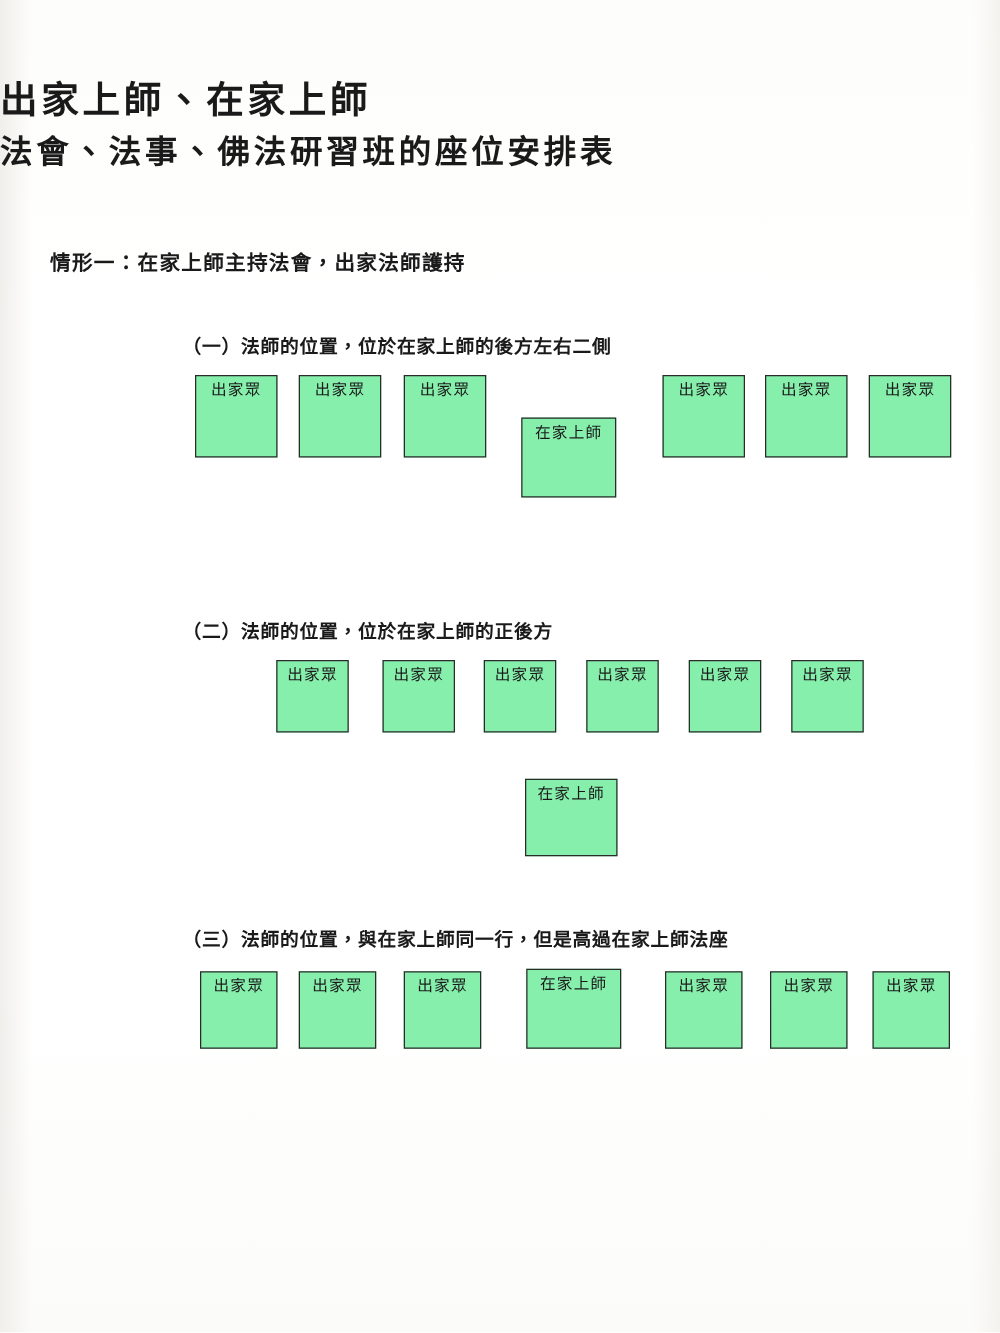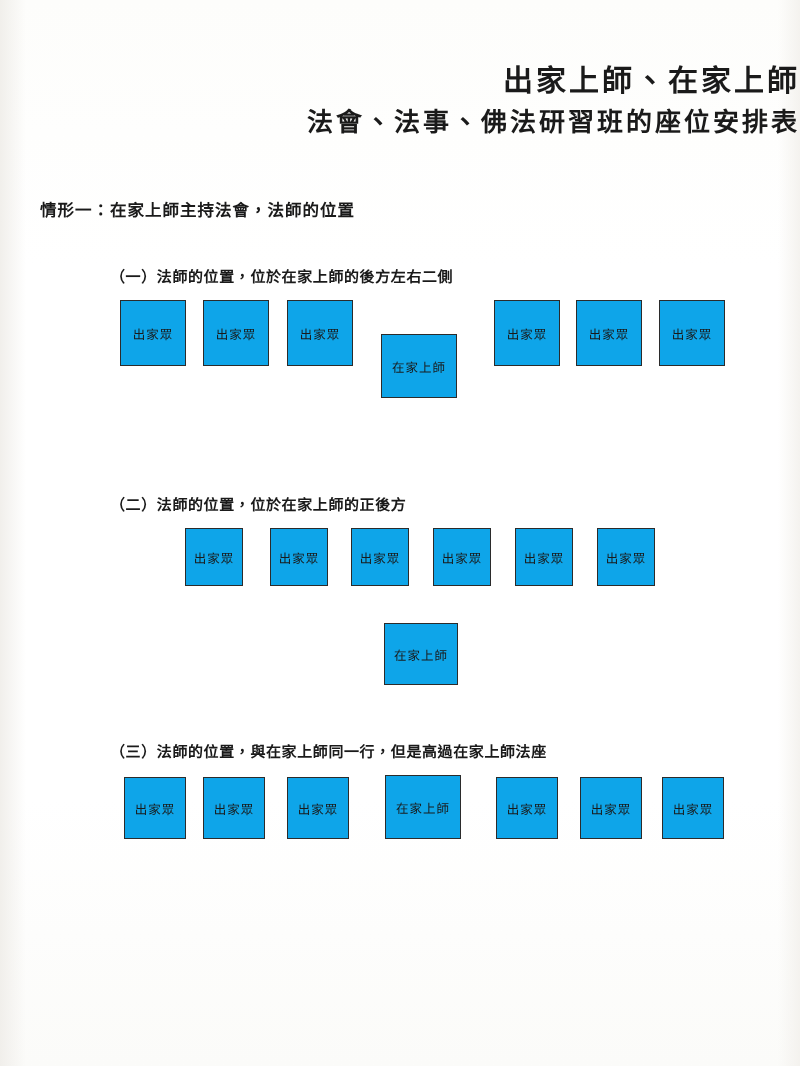--- a/index.html
+++ b/index.html
@@ -37,21 +37,21 @@
     pointer-events: none;
   }
 
   .content {
     position: relative;
     z-index: 2;
   }
 
   
   .title-block {
-    text-align: right;
+    text-align: left;
     margin-top: 62px;
     letter-spacing: 2px;
   }
   .title-line-1 {
     font-size: 30px;
     font-weight: 700;
     line-height: 1.25;
     letter-spacing: 3px;
   }
   .title-line-2 {
@@ -67,20 +67,21 @@
     margin-top: 58px;
     margin-left: 40px;
     font-size: 16.5px;
     letter-spacing: 1px;
     font-weight: 600;
   }
 
   
   .section {
     margin-top: 44px;
+    padding-left: 36px;
   }
   .section-heading {
     margin-left: 110px;
     font-size: 15px;
     letter-spacing: 0.6px;
     font-weight: 600;
   }
 
   .diagram {
     position: relative;
@@ -90,23 +91,23 @@
   .diagram.tall {
     height: 168px;
   }
   .diagram.single-row {
     height: 78px;
   }
 
   .seat {
     position: absolute;
     border: 1.3px solid #2b2b2b;
-    background: #0ea5e9;
+    background: #86efac;
     display: flex;
-    align-items: center;
+    align-items: flex-start;
     justify-content: center;
     font-size: 12.5px;
     letter-spacing: 1px;
     font-family: "DejaVu Serif", "Liberation Serif", serif;
     box-sizing: border-box;
   }
 
   
   .s-a { width: 62px; height: 62px; }
   .s-b { width: 66px; height: 66px; }
@@ -126,21 +127,21 @@
 <div class="scan-edge-left"></div>
 <div class="scan-edge-right"></div>
 
 <div class="content">
 
   <div class="title-block">
     <div class="title-line-1">出家上師、在家上師</div>
     <div class="title-line-2">法會、法事、佛法研習班的座位安排表</div>
   </div>
 
-  <div class="scenario">情形一：在家上師主持法會，法師的位置</div>
+  <div class="scenario">情形一：在家上師主持法會，出家法師護持</div>
 
   <div class="section">
     <div class="section-heading">（一）法師的位置，位於在家上師的後方左右二側</div>
 
     <div class="diagram">
       <div class="seat s-b" style="left:120px; top:0px;">
         <span class="seat-label">出家眾</span>
       </div>
       <div class="seat s-b" style="left:203px; top:0px;">
         <span class="seat-label">出家眾</span>

